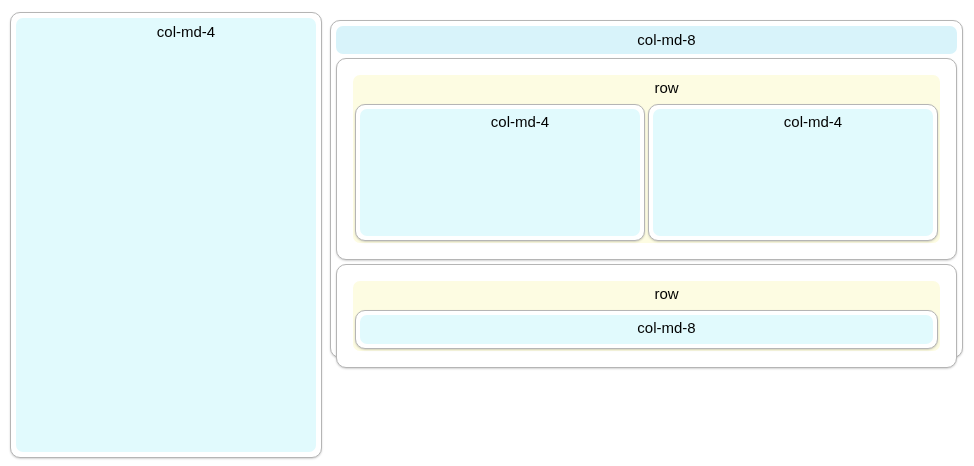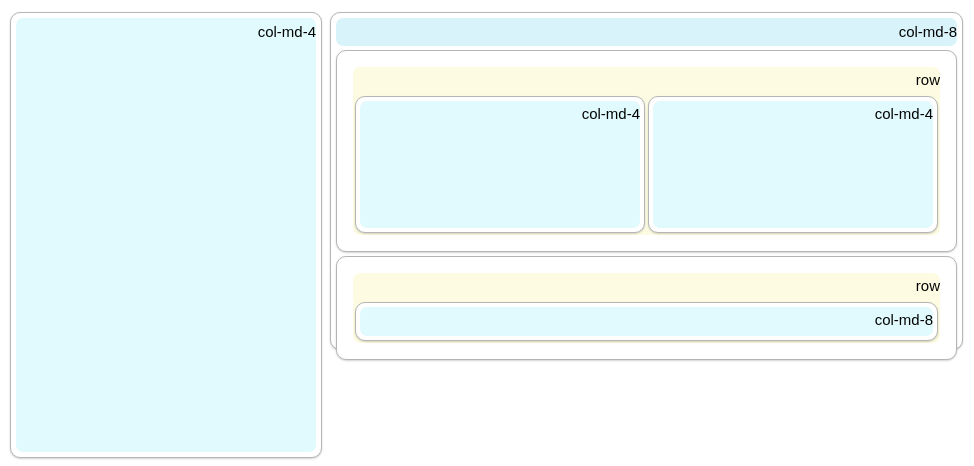--- a/index.html
+++ b/index.html
@@ -26,21 +26,21 @@
   }
   .fill {
     border-radius: 7px;
     box-sizing: border-box;
   }
   .fill-cyan   { background: #e1fafd; }
   .fill-band   { background: #d8f3fa; }
   .fill-yellow { background: #fdfce2; }
 
   .label {
-    text-align: right;
+    text-align: center;
     font-size: 15px;
     line-height: 20px;
     color: #000000;
     padding-top: 4px;
     white-space: nowrap;
     margin-left: 40px;
   }
 
   
   .left-col {
@@ -49,21 +49,21 @@
     top: 12px;
     width: 312px;
     height: 446px;
   }
   .left-col .fill { height: 100%; }
 
   
   .right-col {
     position: absolute;
     left: 330px;
-    top: 12px;
+    top: 20px;
     width: 633px;
     height: 338px;
   }
   .right-inner {
     display: flex;
     flex-direction: column;
     height: 100%;
     gap: 4px;
   }
   .band-header { height: 28px; flex: none; }

